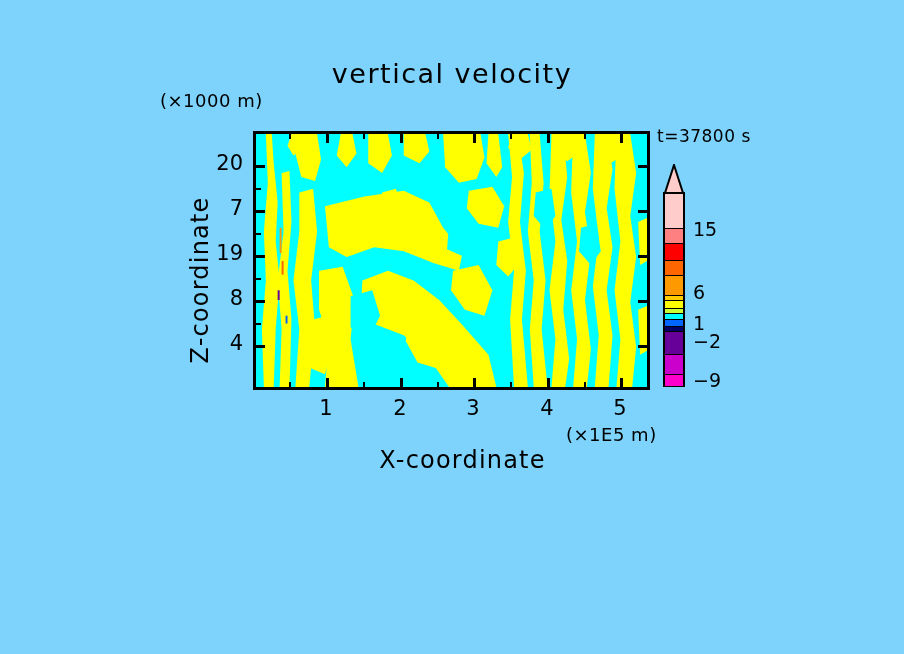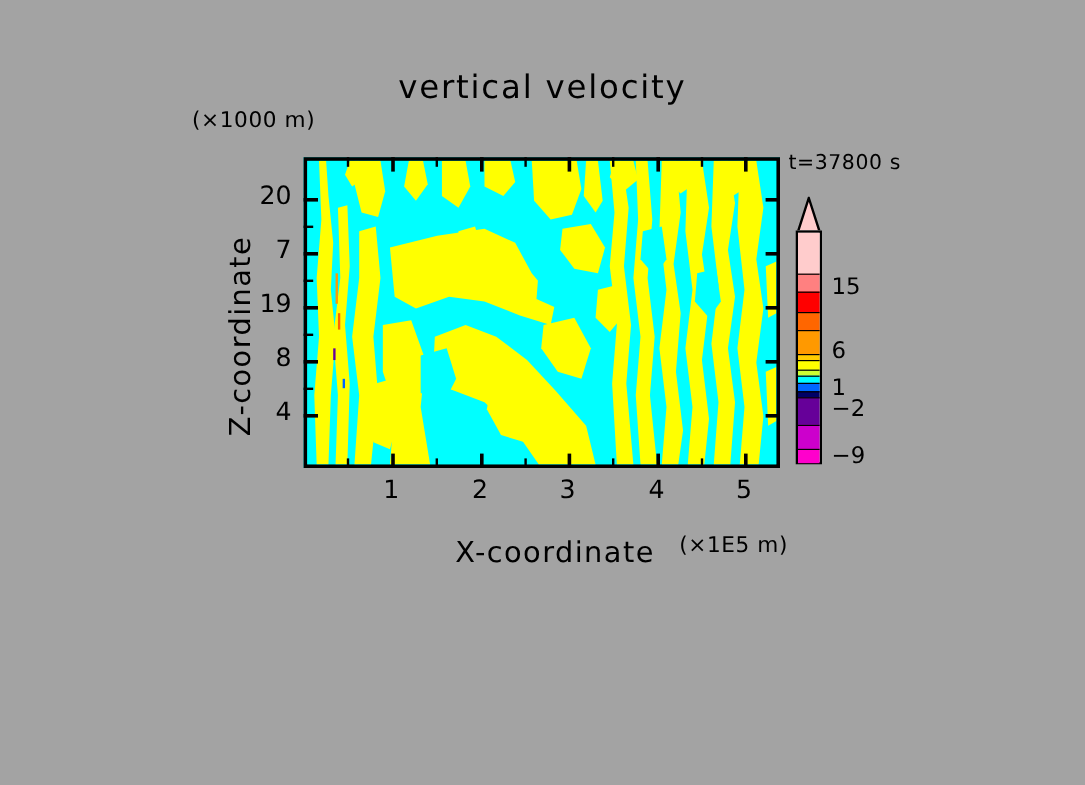--- a/index.html
+++ b/index.html
@@ -12,21 +12,21 @@
     height: 654px;
     position: relative;
     font-family: "DejaVu Sans", sans-serif;
     overflow: hidden;
   }
   .page {
     position: absolute;
     left: 0; top: 0;
     width: 904px;
     height: 654px;
-    background: #a3a3a3;
+    background: #7dd3fc;
   }
 
   
   .plot-title {
     position: absolute;
     left: 0;
     top: 58px;
     width: 904px;
     text-align: center;
     font-size: 27px;
@@ -39,21 +39,21 @@
     left: 160px;
     top: 90px;
     font-size: 18px;
     letter-spacing: 0.5px;
     color: #000000;
     white-space: nowrap;
   }
   .xunit {
     position: absolute;
     left: 566px;
-    top: 444px;
+    top: 424px;
     font-size: 18px;
     letter-spacing: 0.5px;
     color: #000000;
     white-space: nowrap;
   }
   .xtitle {
     position: absolute;
     left: 264px;
     top: 446px;
     width: 397px;
@@ -308,19 +308,19 @@
       <div class="cbar-band" style="top: 55.6886%; height: 4.19162%; background: rgb(255, 255, 0); border-top: 1px solid rgb(0, 0, 0);"></div>
       <div class="cbar-band" style="top: 59.8802%; height: 2.39521%; background: rgb(204, 255, 51); border-top: 1px solid rgb(0, 0, 0);"></div>
       <div class="cbar-band" style="top: 62.2754%; height: 2.99401%; background: rgb(0, 255, 255); border-top: 1px solid rgb(0, 0, 0);"></div>
       <div class="cbar-band" style="top: 65.2695%; height: 3.59281%; background: rgb(0, 102, 255); border-top: 1px solid rgb(0, 0, 0);"></div>
       <div class="cbar-band" style="top: 68.8623%; height: 2.99401%; background: rgb(0, 0, 102); border-top: 1px solid rgb(0, 0, 0);"></div>
       <div class="cbar-band" style="top: 71.8563%; height: 11.976%; background: rgb(102, 0, 153); border-top: 1px solid rgb(0, 0, 0);"></div>
       <div class="cbar-band" style="top: 83.8323%; height: 10.1796%; background: rgb(204, 0, 204); border-top: 1px solid rgb(0, 0, 0);"></div>
       <div class="cbar-band" style="top: 94.012%; height: 5.98802%; background: rgb(255, 0, 204); border-top: 1px solid rgb(0, 0, 0);"></div>
     </div>
 
-  <div class="cbar-label" style="top:240px">15</div>
+  <div class="cbar-label" style="top:230px">15</div>
   <div class="cbar-label" style="top:293px">6</div>
   <div class="cbar-label" style="top:324px">1</div>
   <div class="cbar-label" style="top:342px">−2</div>
   <div class="cbar-label" style="top:381px">−9</div>
 
 </div>
 
 </body></html>

